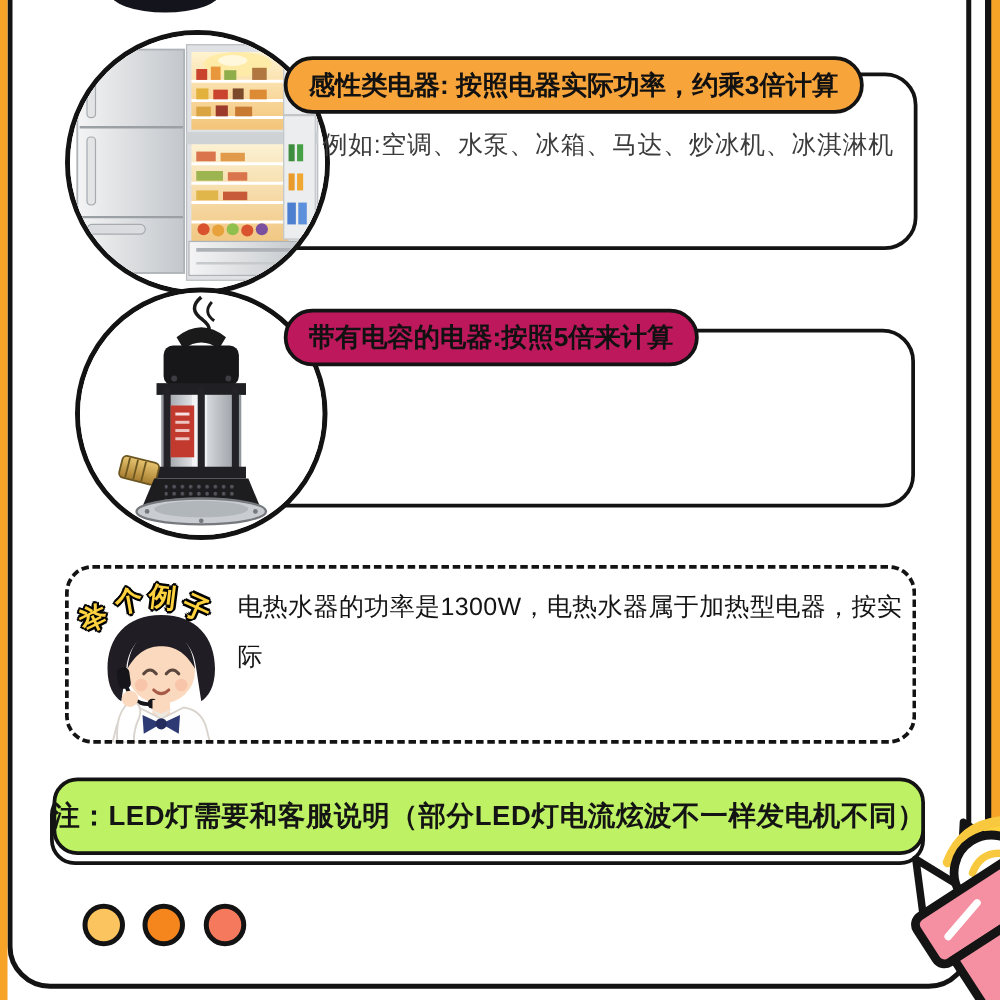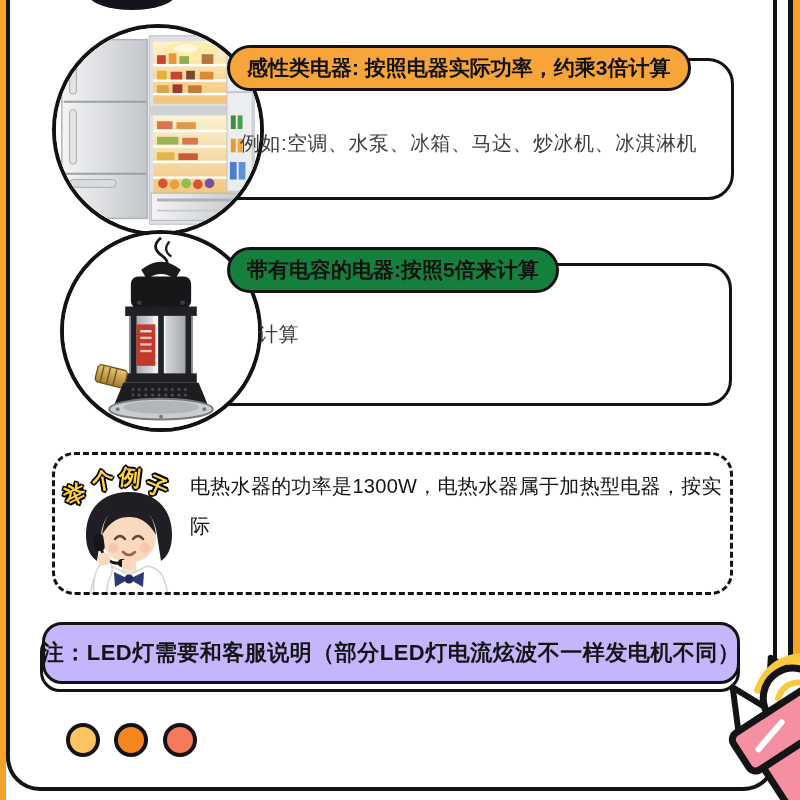--- a/index.html
+++ b/index.html
@@ -26,21 +26,21 @@
   .circ2{left:60px;top:230px;width:202px;height:202px;}
   .photo-circle svg{display:block;width:100%;height:100%;}
 
   .pill{position:absolute;height:46px;box-sizing:border-box;border:3px solid #131313;border-radius:23px;
         display:inline-flex;align-items:center;padding:0 17px;white-space:nowrap;
         font-weight:bold;font-size:21px;color:#111;z-index:4;}
   .pill1{left:227px;top:45px;}
   .pill2{left:227px;top:247px;}
 
   .body-text{position:absolute;color:#3c3c3c;font-size:20px;line-height:34px;z-index:4;letter-spacing:.5px;}
-  .body1{left:240px;top:99px;margin-top:27px;}
+  .body1{left:258px;top:99px;}
   .body2{left:258px;top:317px;}
 
   
   .example-box{position:absolute;left:52px;top:452px;width:681px;height:143px;box-sizing:border-box;
         border:3px dashed #131313;border-radius:22px;background:transparent;z-index:3;}
   .example-text{position:absolute;left:190px;top:466px;width:548px;font-size:20px;font-weight:normal;
         color:#141414;line-height:40px;z-index:2;letter-spacing:.3px;}
   .badge-char{position:absolute;font-size:22px;font-weight:bold;color:#FFD23F;z-index:4;
         text-shadow:-2px 0 #000,2px 0 #000,0 -2px #000,0 2px #000,-1px -1px #000,1px -1px #000,-1px 1px #000,1px 1px #000;}
   .agent{position:absolute;left:70px;top:490px;width:118px;height:104px;z-index:2;overflow:hidden;}
@@ -196,25 +196,24 @@
       </g>
       <path d="M63,158 L143,158 L153,182 L53,182 Z" fill="#1D1D20"></path>
       <rect x="72" y="162" width="62" height="17" fill="url(#mesh)"></rect>
       <ellipse cx="103" cy="186" rx="55" ry="11" fill="#C9CDD1" stroke="#75797D" stroke-width="2"></ellipse>
       <ellipse cx="103" cy="184" rx="40" ry="7" fill="#B1B6BB"></ellipse>
       <circle cx="57" cy="186" r="2" fill="#75797D"></circle>
         <circle cx="149" cy="186" r="2" fill="#75797D"></circle>
       <circle cx="103" cy="194" r="2" fill="#75797D"></circle>
     </svg>
   </div>
-  <div class="pill pill2" style="background-color: #15803d;">
+  <div class="pill pill2" style="background-color: #be185d;">
     <span>带有电容的电器:按照5倍来计算</span>
   </div>
   <div class="body-text body2">
-    <div>计算</div>
   </div>
 
   <div class="example-box"></div>
   <span class="badge-char" style="left:64px;top:480px;transform:rotate(-26deg);">举</span>
   <span class="badge-char" style="left:92px;top:466px;transform:rotate(-10deg);">个</span>
   <span class="badge-char" style="left:119px;top:463px;transform:rotate(7deg);">例</span>
   <span class="badge-char" style="left:146px;top:472px;transform:rotate(24deg);">子</span>
   <div class="agent">
     <svg viewBox="0 0 118 104">
       <path d="M59,2 C31,2 16,20 16,45 C16,59 21,67 27,71 L31,45 C33,25 45,16 59,16 C73,16 85,25 87,45 L91,71 C97,67 102,59 102,45 C102,20 87,2 59,2 Z" fill="#211D24"></path>
@@ -236,21 +235,21 @@
       <circle cx="59" cy="89" r="4.5" fill="#232C5C"></circle>
       <path d="M24,104 Q22,85 30,75 Q34,69 40,73 Q44,77 41,85 Q37,93 37,104 Z" fill="#FFFFFF" stroke="#D9D4CE" stroke-width="1.5"></path>
       <circle cx="34" cy="69" r="6.5" fill="#FBD9BE"></circle>
     </svg>
   </div>
   <div class="example-text">
     <div>电热水器的功率是1300W，电热水器属于加热型电器，按实际</div>
   </div>
 
   <div class="note-shadow"></div>
-  <div class="note-bar" style="background-color: #c4b5fd;">
+  <div class="note-bar" style="background-color: #bef264;">
     <span>注：LED灯需要和客服说明（部分LED灯电流炫波不一样发电机不同）</span>
   </div>
 
   <div class="dot" style="left: 66px; background-color: rgb(252, 196, 94);"></div>
   <div class="dot" style="left: 114px; background-color: rgb(245, 134, 29);"></div>
   <div class="dot" style="left: 163px; background-color: rgb(245, 121, 92);"></div>
 
   <div class="gift">
     <svg viewBox="0 0 200 200">
       <g transform="rotate(-33 100 120)">

